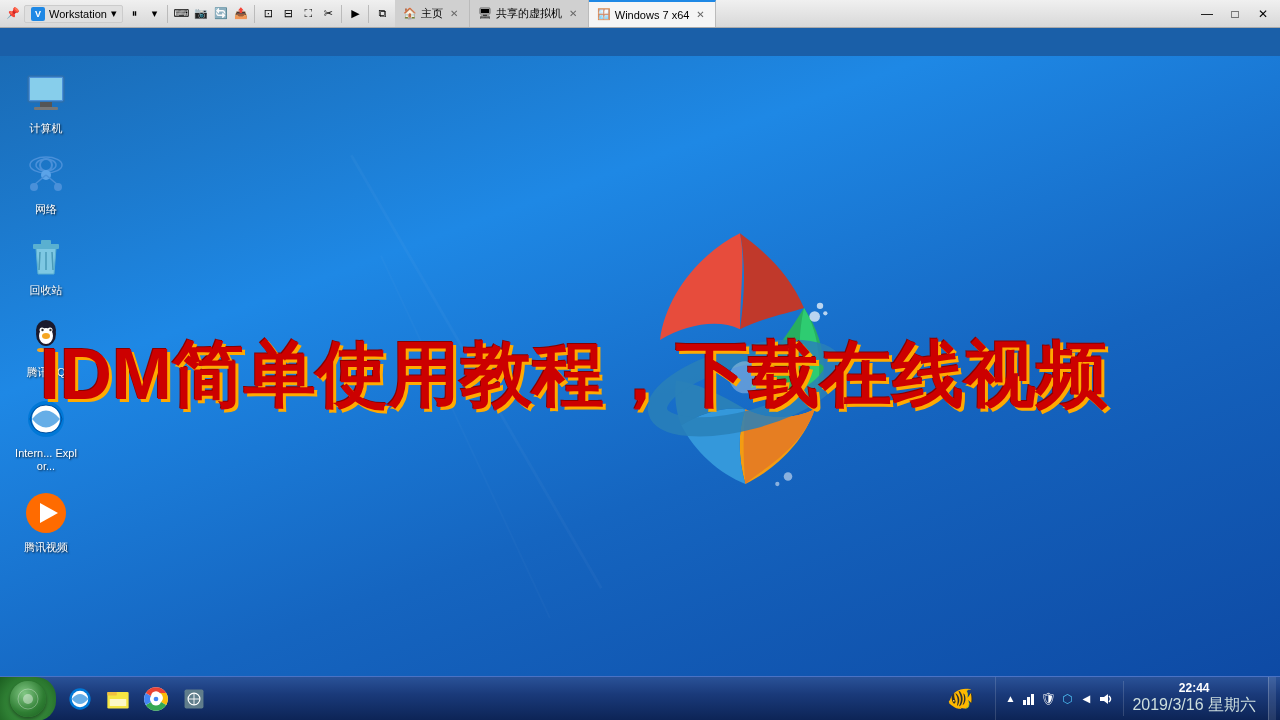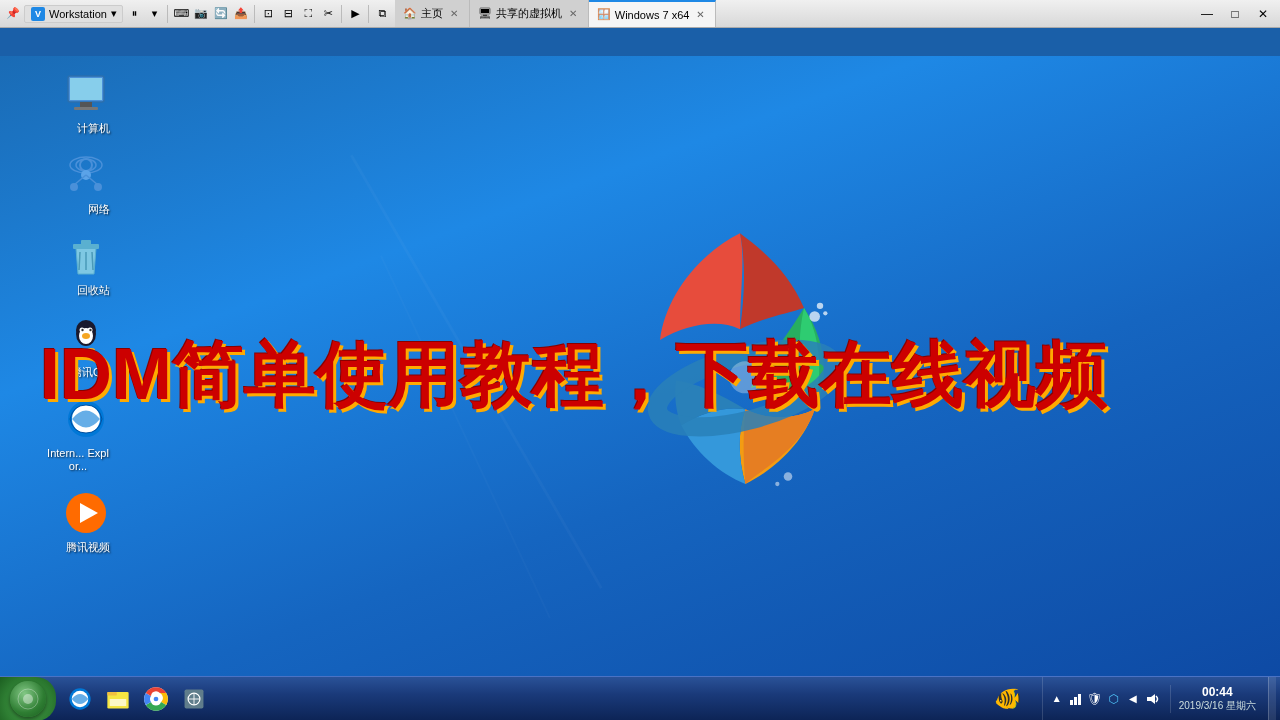--- a/index.html
+++ b/index.html
@@ -153,25 +153,24 @@
       gap: 8px;
     }
     .icon-row {
       display: flex;
       gap: 10px;
     }
     .desktop-icon {
       width: 72px;
       display: flex;
       flex-direction: column;
-      align-items: flex-end;
+      align-items: center;
       cursor: pointer;
       padding: 4px;
       border-radius: 4px;
-      margin-left: 32px;
     }
     .desktop-icon .icon-img {
       width: 48px;
       height: 48px;
       display: flex;
       align-items: center;
       justify-content: center;
       margin-bottom: 4px;
     }
     .desktop-icon .icon-label {
@@ -280,21 +279,21 @@
       padding: 0 8px;
       cursor: pointer;
       border-left: 1px solid rgba(255,255,255,0.15);
     }
     .clock-time {
       font-size: 12px;
       color: white;
       font-weight: bold;
     }
     .clock-date {
-      font-size: 10px;
+      font-size: 16px;
       color: #cdd;
     }
     .show-desktop-btn {
       width: 8px;
       height: 44px;
       background: rgba(255,255,255,0.1);
       border-left: 1px solid rgba(255,255,255,0.2);
       cursor: pointer;
     }
 
@@ -578,20 +577,20 @@
         <div class="systray-icon" style="color:white;font-size:10px;">◀</div>
         <div class="systray-icon">
           <svg width="14" height="14" viewBox="0 0 14 14">
             <polygon points="2,5 6,5 10,2 10,12 6,9 2,9" fill="white"></polygon>
             <path d="M11,4 Q14,7 11,10" fill="none" stroke="white" stroke-width="1.5"></path>
           </svg>
         </div>
       </div>
 
       <div class="clock-area">
-        <span class="clock-time">00:44</span>
+        <span class="clock-time">22:44</span>
         <span class="clock-date">2019/3/16 星期六</span>
       </div>
 
       <div class="show-desktop-btn"></div>
     </div>
   </div>
 </div>
 
 </body></html>

